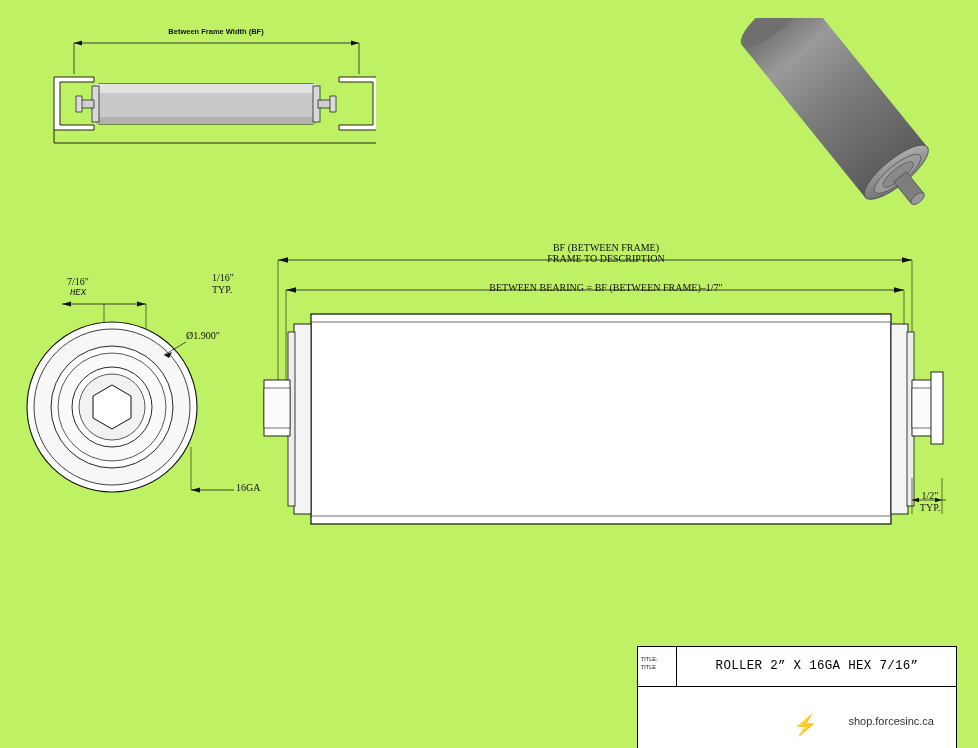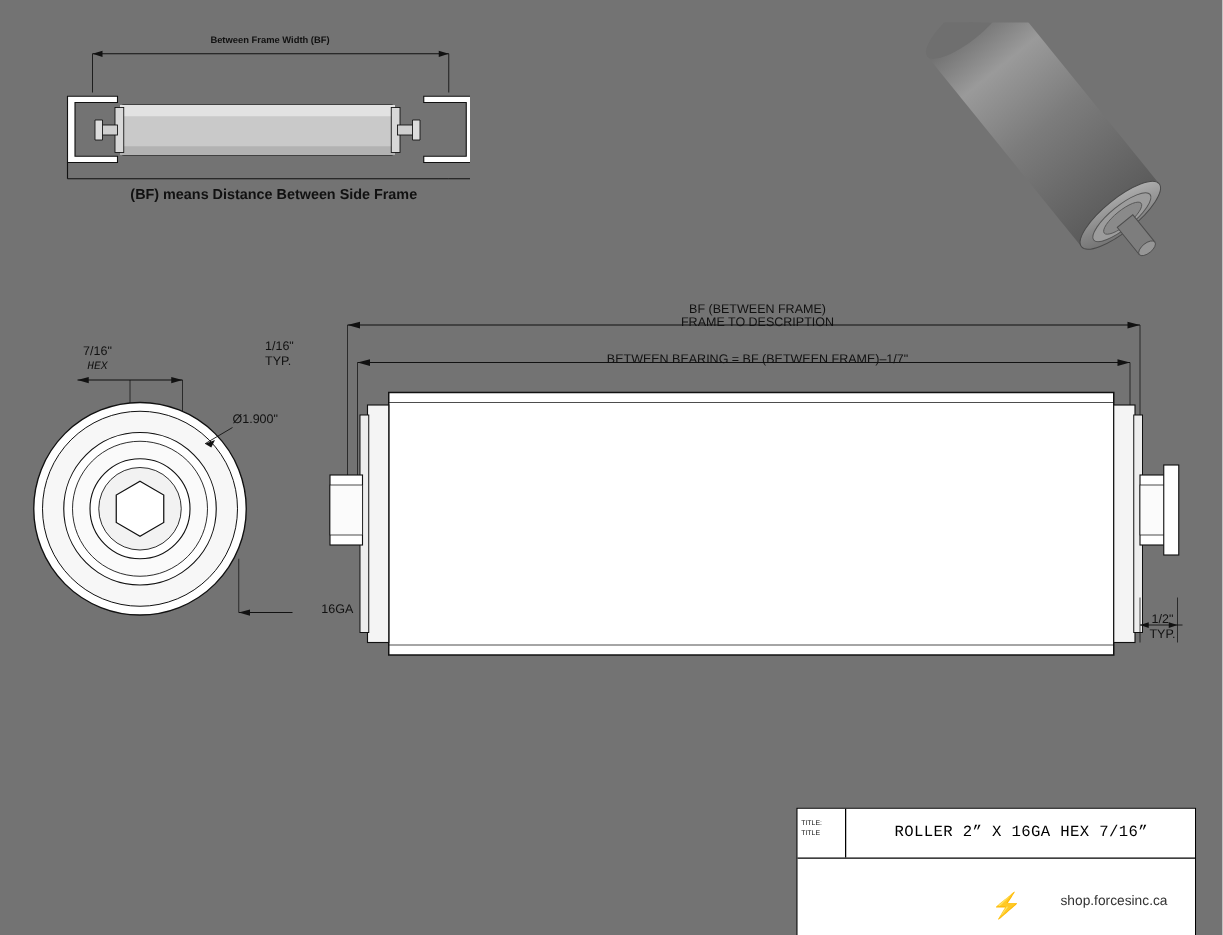--- a/index.html
+++ b/index.html
@@ -7,21 +7,21 @@
     padding: 0;
     background: #ffffff;
   }
   body {
     font-family: "Liberation Sans", sans-serif;
   }
   #sheet {
     position: relative;
     width: 978px;
     height: 748px;
-    background: #737373;
+    background: #bef264;
     overflow: hidden;
   }
   .abs { position: absolute; }
   .txt {
     font-family: "Liberation Sans", sans-serif;
     color: #111111;
     white-space: pre;
     line-height: 1.15;
   }
   .ctr { text-align: center; }
@@ -71,21 +71,21 @@
     width: 14px; height: 22px;
     color: #f5a800; font-size: 20px; line-height: 1;
   }
   #logo-url {
     position: absolute; right: 22px; bottom: 3px;
     font-size: 11px; color: #333;
     font-family: "Liberation Sans", sans-serif;
   }
 
   
-  .dim { font-size: 10px; font-family: Liberation Sans, sans-serif; color:#111; }
+  .dim { font-size: 10px; font-family: Liberation Serif, serif; color:#111; }
   .dim-sm { font-size: 9px; font-family: "Liberation Mono", monospace; color:#111;font-style:italic; }
   .bf-cap { font-size: 11.5px; font-weight: bold; color:#111; }
   .bf-top { font-size: 7.5px; font-weight: bold; color:#111; }
 </style>
 </head>
 <body>
 
 <div id="sheet">
 
   <div class="abs" id="bf-block">
@@ -114,21 +114,20 @@
 
       <path d="M40,74 L46,74 L46,90 L40,90 Z" fill="#dcdcdc" stroke="#111" stroke-width="0.7"></path>
       <path d="M294,74 L300,74 L300,90 L294,90 Z" fill="#dcdcdc" stroke="#111" stroke-width="0.7"></path>
 
       <line x1="18" y1="121" x2="323" y2="121" stroke="#111" stroke-width="0.9"></line>
       <line x1="18" y1="108" x2="18" y2="121" stroke="#111" stroke-width="0.9"></line>
       <line x1="343" y1="108" x2="343" y2="121" stroke="#111" stroke-width="0.9"></line>
       <line x1="323" y1="121" x2="343" y2="121" stroke="#111" stroke-width="0.9"></line>
     </svg>
     <div class="abs txt ctr bf-top" style="left:105px; top:6px; width:150px;">Between Frame Width (BF)</div>
-    <div class="abs txt ctr bf-cap" style="left:38px; top:128px; width:290px;">(BF) means Distance Between Side Frame</div>
   </div>
 
   <div class="abs" style="left:680px; top:18px; width:280px; height:190px;">
     <svg width="280" height="190" viewBox="0 0 280 190">
       <defs>
         <linearGradient id="bodyGrad" x1="0" y1="0" x2="1" y2="0">
           <stop offset="0%" stop-color="#6e6e6e"></stop>
           <stop offset="22%" stop-color="#9a9a9a"></stop>
           <stop offset="52%" stop-color="#7c7c7c"></stop>
           <stop offset="100%" stop-color="#5a5a5a"></stop>
@@ -176,21 +175,21 @@
       <line x1="150" y1="83" x2="172" y2="70" stroke="#111" stroke-width="0.7"></line>
       <polygon points="150,83 158,80 155,86" fill="#111"></polygon>
 
       <line x1="177" y1="218" x2="220" y2="218" stroke="#111" stroke-width="0.8"></line>
       <polygon points="177,218 186,215.5 186,220.5" fill="#111"></polygon>
       <line x1="177" y1="175" x2="177" y2="218" stroke="#111" stroke-width="0.6"></line>
     </svg>
     <div class="abs txt ctr dim" style="left:36px; top:4px; width:56px;">7/16"</div>
     <div class="abs txt ctr dim-sm" style="left:36px; top:16px; width:56px;">HEX</div>
     <div class="abs txt dim" style="left:172px; top:58px;">Ø1.900"</div>
-    <div class="abs txt dim" style="left:222px; top:210px;margin-left:21px;">16GA</div>
+    <div class="abs txt dim" style="left:222px; top:210px;">16GA</div>
   </div>
 
   <div class="abs" style="left:206px; top:228px; width:760px; height:310px;">
     <svg width="760" height="310" viewBox="0 0 760 310">
 
       <line x1="72" y1="32" x2="706" y2="32" stroke="#111" stroke-width="0.8"></line>
       <polygon points="72,32 82,29.3 82,34.7" fill="#111"></polygon>
       <polygon points="706,32 696,29.3 696,34.7" fill="#111"></polygon>
       <line x1="72" y1="32" x2="72" y2="200" stroke="#111" stroke-width="0.6"></line>
       <line x1="706" y1="32" x2="706" y2="200" stroke="#111" stroke-width="0.6"></line>

